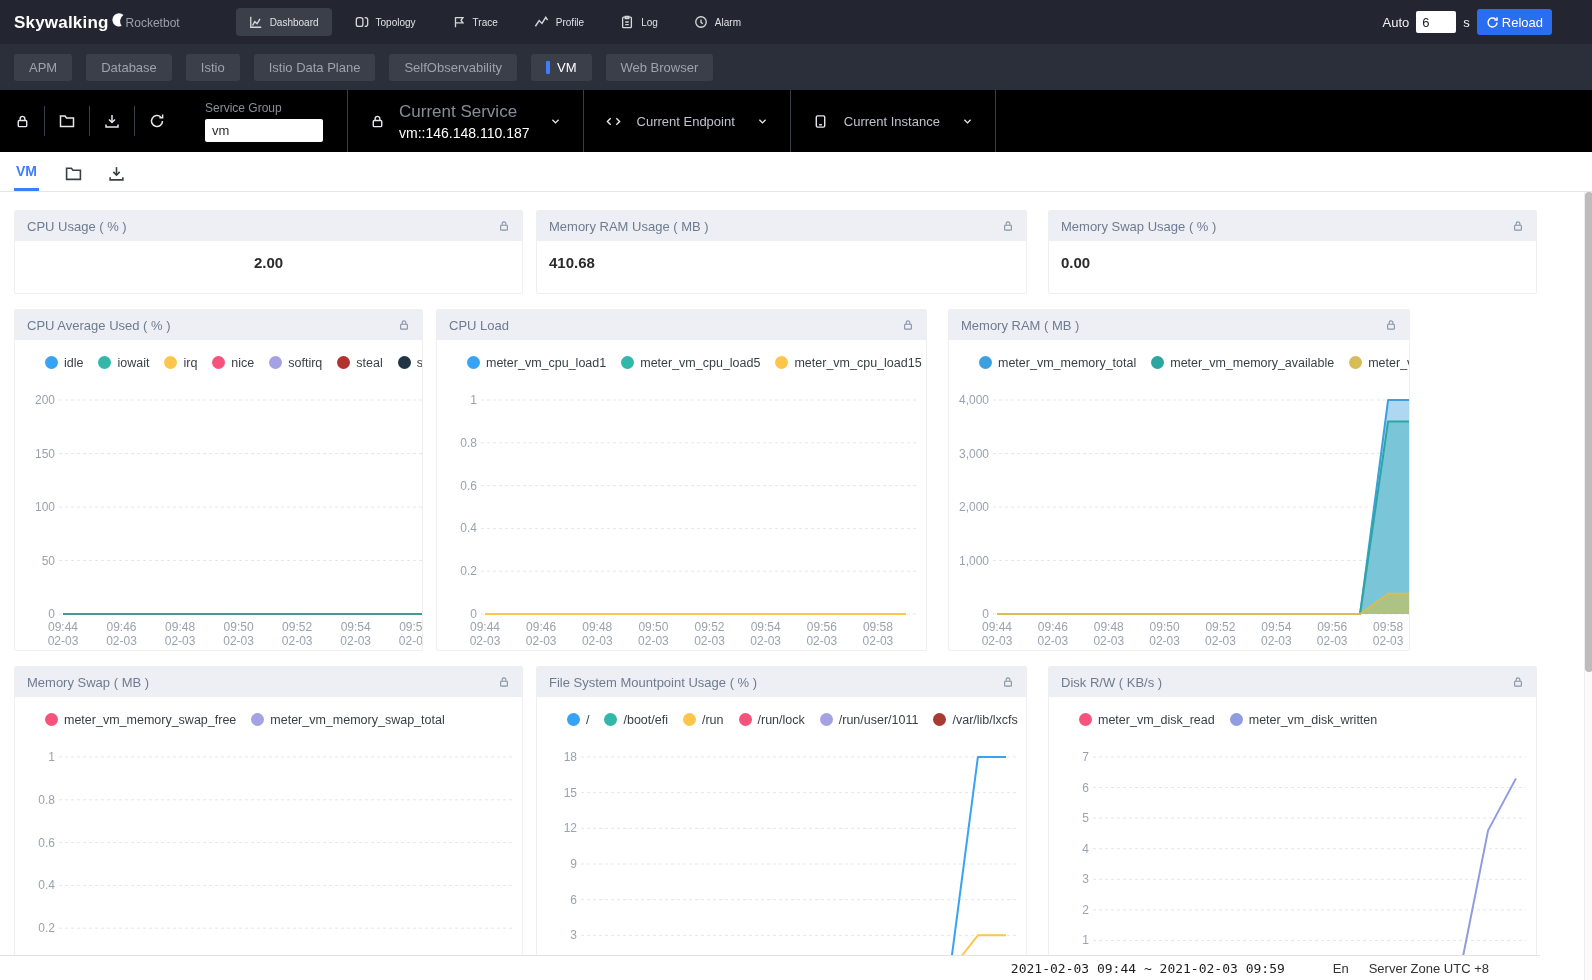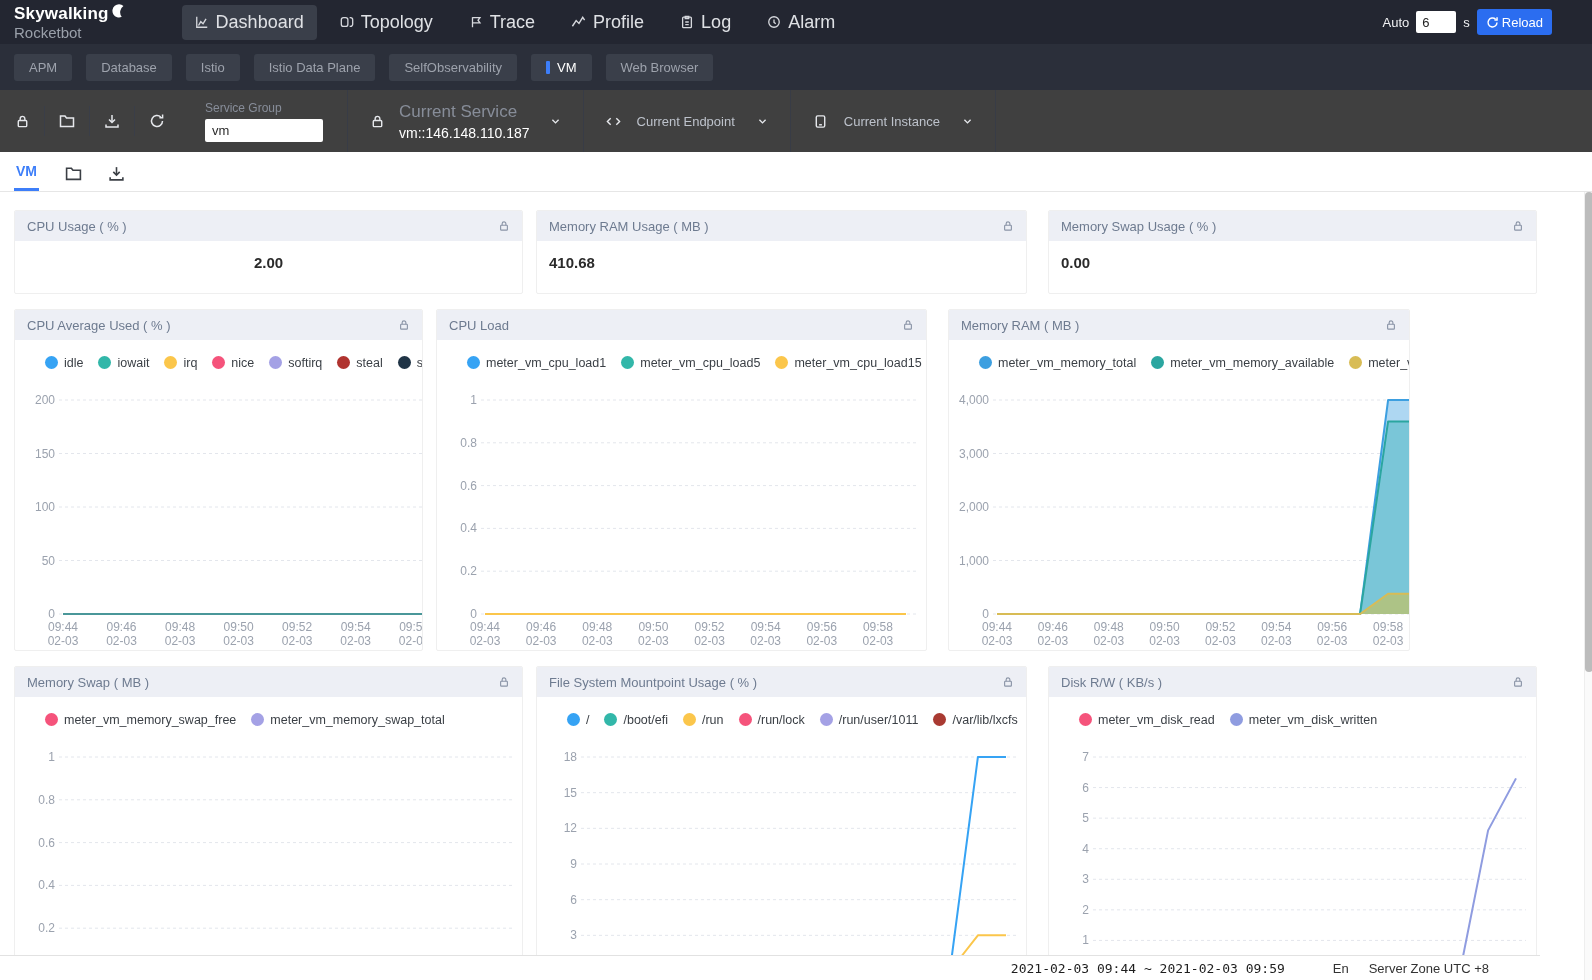--- a/index.html
+++ b/index.html
@@ -2,47 +2,47 @@
 <html><head>
 <meta charset="utf-8">
 <style>
   * { margin:0; padding:0; box-sizing:border-box; }
   html,body { width:1592px; height:980px; overflow:hidden; background:#fff;
               font-family:"Liberation Sans", sans-serif; }
 
   
   .topbar { height:44px; background:#232631; display:flex; align-items:center;
             padding:0 40px 0 14px; color:#e7e9ec; }
-  .brand { display:flex; flex-direction:column; line-height:1; margin-right:56px; }
+  .brand { display:flex; flex-direction:row; line-height:1; margin-right:56px; }
   .brand-top { display:flex; align-items:flex-start; }
   .brand-name { font-size:17px; font-weight:700; color:#fff; letter-spacing:.2px; }
   .brand-moon { margin-left:2px; margin-top:-2px; }
-  .brand-sub { font-size:15px; color:#9aa0aa; margin-top:3px; }
+  .brand-sub { font-size:12px; color:#9aa0aa; margin-top:3px; }
   .main-nav { display:flex; align-items:center; gap:10px; flex:1; }
-  .nav-item { display:flex; align-items:center; gap:7px; font-size:18px; color:#dfe1e5;
+  .nav-item { display:flex; align-items:center; gap:7px; font-size:10px; color:#dfe1e5;
               padding:7px 13px; border-radius:4px; cursor:pointer; }
   .nav-item.active { background:#3a3f4a; }
   .nav-item svg { stroke:#d6d8dd; }
   .auto-area { display:flex; align-items:center; gap:7px; font-size:13px; color:#f0f1f3; }
   .auto-input { width:40px; height:22px; border:none; border-radius:2px; background:#fff;
                 color:#222; font-size:13px; padding:0 6px; font-family:inherit; }
   .reload-btn { display:flex; align-items:center; gap:3px; height:26px; padding:0 9px;
                 background:#2b6df0; color:#fff; border:none; border-radius:3px;
                 font-size:13px; cursor:pointer; font-family:inherit; }
 
   
   .tabsbar { height:46px; background:#2b2f3a; display:flex; align-items:center;
              gap:14px; padding:0 14px; }
   .chip { height:27px; display:flex; align-items:center; padding:0 15px; border-radius:3px;
           background:#3a3f4a; color:#9da2ac; font-size:13px; cursor:pointer; }
   .chip.active { color:#fff; }
   .chip .chip-bar { width:4px; height:13px; background:#3d7ef9; border-radius:1px; margin-right:7px; }
 
   
-  .toolbar { height:62px; background:#404040; display:flex; align-items:stretch; }
+  .toolbar { height:62px; background:#000000; display:flex; align-items:stretch; }
   .tool-icons { display:flex; align-items:center; }
   .tool-icon-btn { width:44px; height:62px; display:flex; align-items:center; justify-content:center;
                    color:#e6e8ec; cursor:pointer; }
   .tool-icon-btn svg { stroke:#e6e8ec; }
   .tool-sep { width:1px; height:30px; background:#3a3e48; align-self:center; }
   .vdiv { width:1px; background:#383c46; }
   .sg-block { display:flex; flex-direction:column; justify-content:center; margin:0 24px 0 26px; }
   .sg-label { font-size:12px; color:#878d99; margin-bottom:4px; }
   .sg-input { width:118px; height:23px; border:none; border-radius:2px; background:#fff;
               color:#2b2b2b; font-size:13px; padding:0 7px; font-family:inherit; }

